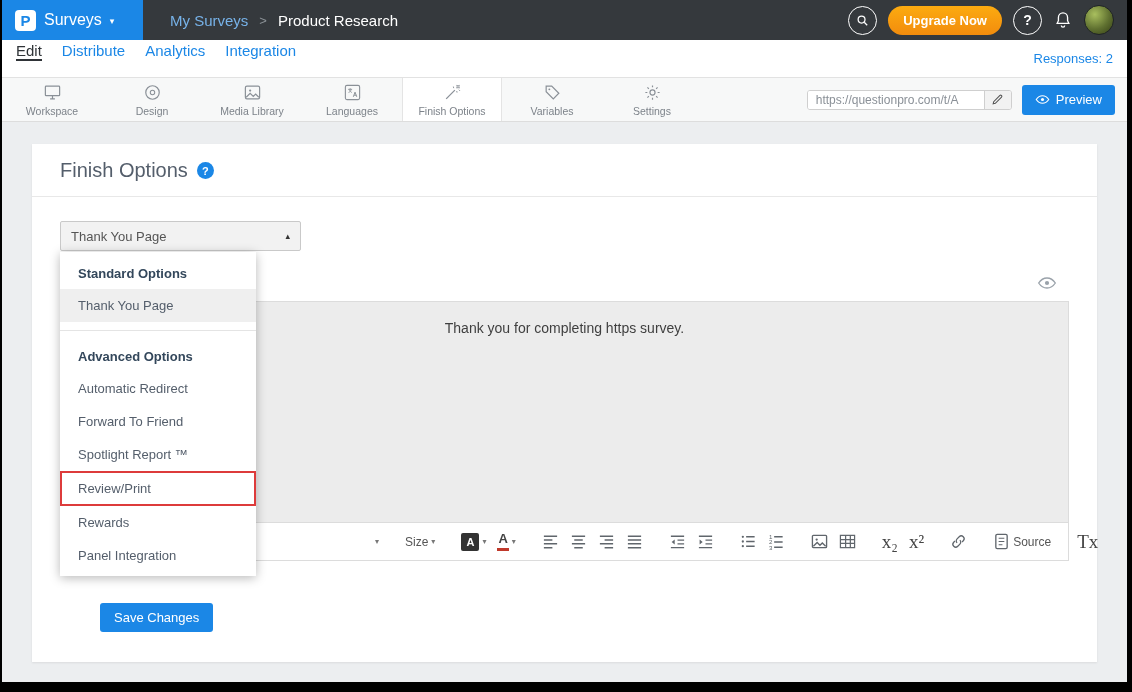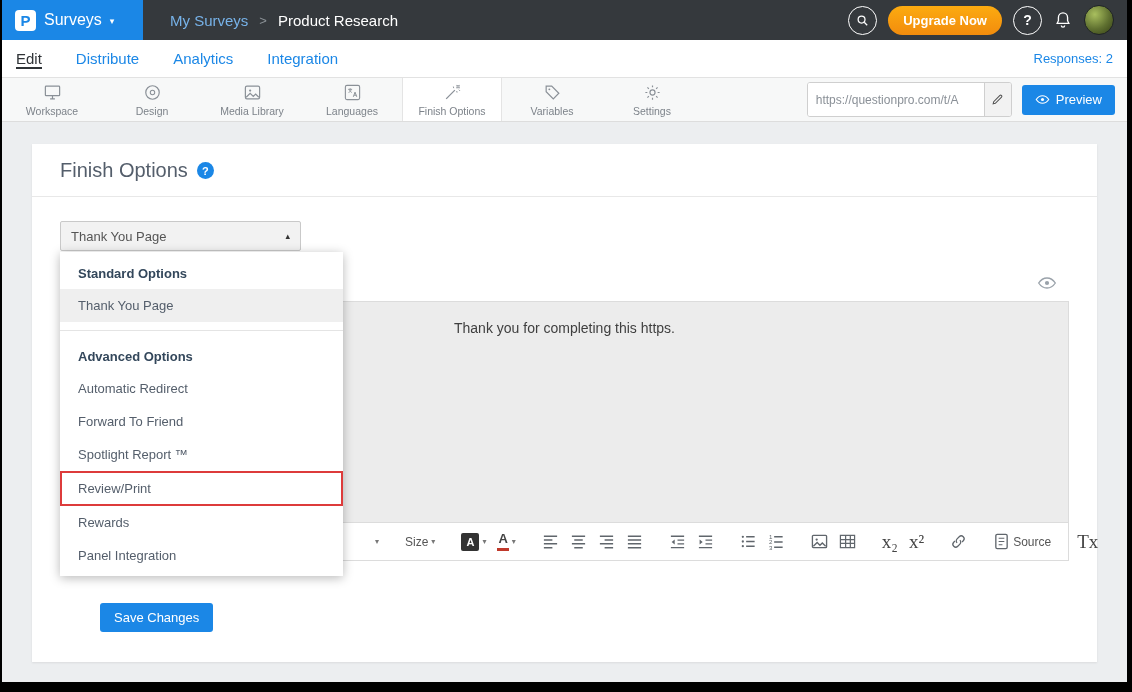--- a/index.html
+++ b/index.html
@@ -33,37 +33,37 @@
              padding:7px 15px; border-radius:16px; cursor:pointer; }
   .bell { color:#fff; cursor:pointer; display:flex; }
   .bell svg { width:20px; height:20px; }
   .avatar { width:30px; height:30px; border-radius:50%; cursor:pointer;
             background:radial-gradient(circle at 35% 30%, #a9bf5e, #5f7030 55%, #333d14);
             border:1px solid #1f2326; }
 
   
   .navrow { height:38px; background:#fff; border-bottom:1px solid #e2e2e2;
             display:flex; align-items:center; padding:0 14px; flex-shrink:0; }
-  .tabs { display:flex; gap:34px; align-items:center; height:100%; }
+  .tabs { display:flex; gap:20px; align-items:flex-start; height:100%; }
   .tab { font-size:15px; color:#1b87e6; cursor:pointer; display:flex; align-items:center;
          border-bottom:2px solid transparent; padding-top:2px; }
   .tab.active { color:#2f3337; border-bottom-color:#2f3337; }
   .responses { margin-left:auto; color:#1b87e6; font-size:13px; }
 
   
   .toolrow { height:44px; background:#f7f8f8; border-bottom:1px solid #dddddd;
              display:flex; align-items:stretch; flex-shrink:0; }
   .tool-items { display:flex; }
   .tool-item { width:100px; display:flex; flex-direction:column; align-items:center;
                justify-content:center; gap:3px; color:#8a9097; cursor:pointer; }
   .tool-item svg { width:19px; height:19px; }
   .tool-item .tl { font-size:10.5px; color:#7d838a; white-space:nowrap; }
   .tool-item.active { background:#fff; border-left:1px solid #e4e4e4; border-right:1px solid #e4e4e4; }
   .tool-right { margin-left:auto; display:flex; align-items:center; gap:10px; padding-right:12px; }
-  .url-box { display:flex; height:35px; border:1px solid #cfcfcf; border-radius:3px;
+  .url-box { display:flex; height:20px; border:1px solid #cfcfcf; border-radius:3px;
              overflow:hidden; background:#fff; align-items:stretch; }
   .url-box input { border:0; outline:0; width:176px; padding:0 8px; font-size:12px;
                    color:#8a9097; font-family:inherit; background:#fff; }
   .url-edit { width:27px; background:#f2f2f2; border-left:1px solid #cfcfcf;
               display:flex; align-items:center; justify-content:center; color:#555; cursor:pointer; }
   .url-edit svg { width:13px; height:13px; }
   .preview-btn { background:#1b87e6; color:#fff; height:30px; border-radius:3px; display:flex;
                  align-items:center; gap:6px; padding:0 13px; font-size:13px; cursor:pointer; }
   .preview-btn svg { width:15px; height:15px; }
 
@@ -78,21 +78,21 @@
               font-size:11px; font-weight:bold; display:flex; align-items:center;
               justify-content:center; cursor:pointer; }
   .card-body { padding:24px 28px 0; position:relative; flex:1; }
 
   
   .select-wrap { position:relative; width:241px; z-index:30; }
   .select { height:30px; background:#f2f2f2; border:1px solid #c9c9c9; border-radius:2px;
             display:flex; align-items:center; justify-content:space-between; padding:0 10px;
             font-size:13px; color:#555; cursor:pointer; }
   .select .up { font-size:9px; color:#333; }
-  .menu { position:absolute; top:31px; left:0; width:283px; background:#fff;
+  .menu { position:absolute; top:31px; left:0; width:196px; background:#fff;
           box-shadow:0 2px 10px rgba(0,0,0,.28); padding:4px 0; }
   .menu-header { padding:10px 18px 8px; font-size:13px; font-weight:bold; color:#33475b; }
   .menu-item { padding:9px 18px; font-size:13px; color:#545e6b; cursor:pointer; }
   .menu-item.selected { background:#efefef; }
   .menu-divider { height:1px; background:#e4e4e4; margin:8px 0; }
   .menu-item.annotated { border:2px solid #dd3b3b; padding:8px 16px; }
 
   
   .editor { margin-top:14px; }
   .editor-head { height:36px; display:flex; justify-content:flex-end; align-items:center; padding:0 12px; }
@@ -281,21 +281,21 @@
         <div class="editor">
           <div class="editor-head">
             <span class="eye">
               <svg viewBox="0 0 24 24" fill="none" stroke="currentColor" stroke-width="1.6">
                 <path d="M2 12s4-6 10-6 10 6 10 6-4 6-10 6S2 12 2 12z"></path>
                 <circle cx="12" cy="12" r="2.5" fill="currentColor" stroke="none"></circle>
               </svg>
             </span>
           </div>
           <div class="editor-frame">
-            <div class="editor-content">Thank you for completing this https.</div>
+            <div class="editor-content">Thank you for completing https survey.</div>
 
             <div class="ck-toolbar">
               <span class="ck-btn">
                 <span class="ck-caret">▾</span>
               </span>
               <span class="gap8"></span>
               <span class="ck-btn">
                 <span class="ck-label">Size</span>
                 <span class="ck-caret">▾</span>
               </span>

